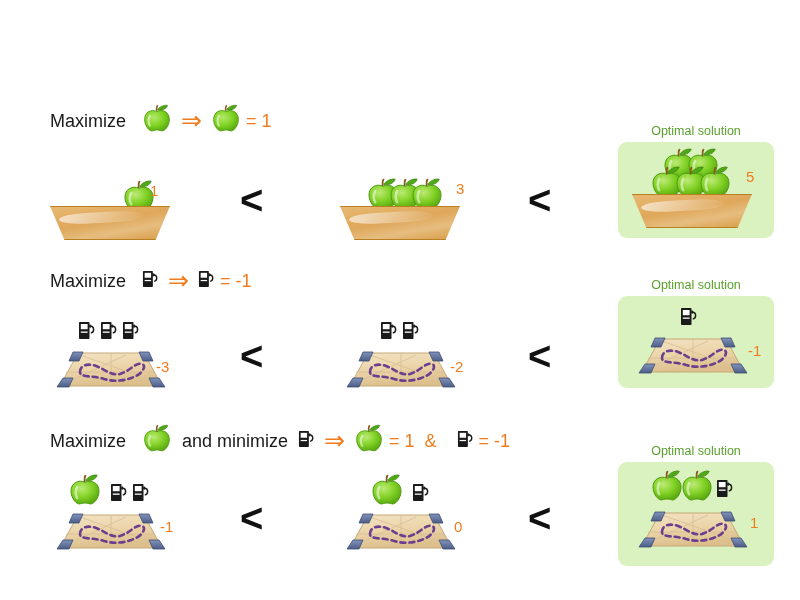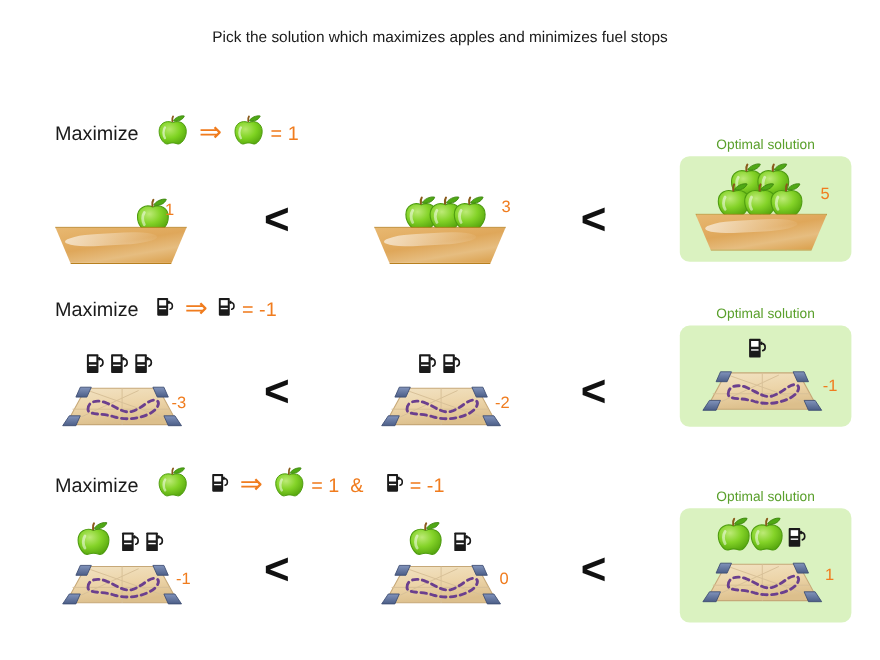--- a/index.html
+++ b/index.html
@@ -167,21 +167,20 @@
     position: absolute;
     width: 110px;
     height: 48px;
   }
   .map svg { display: block; }
 </style>
 </head>
 <body>
 
 <div class="header">
-  <div class="page-subtitle">Pick the solution which maximizes apples and minimizes fuel stops</div>
 </div>
 
 <div class="row" id="row-0">
   <div class="row-header">
     <span class="word">Maximize</span>
     <span class="rh-gap-md"></span>
     <span class="rh-icon">
       <svg width="30" height="29" viewBox="0 0 34 32">
         <defs>
           <radialGradient id="ag0" cx="38%" cy="34%" r="72%">
@@ -367,20 +366,21 @@
 </div>
 
 <div class="row" id="row-2">
   <div class="row-header">
     <span class="word">Maximize</span>
     <span class="rh-gap-md"></span>
     <span><svg width="30" height="29" viewBox="0 0 34 32">
           <use href="#appleSym"></use>
         </svg></span>
     <span class="rh-gap-sm"></span>
+    <span class="word">and minimize</span>
     <span class="rh-gap-sm"></span>
     <span><svg width="17" height="19" viewBox="0 0 18 20">
           <use href="#pumpSym"></use>
         </svg></span>
     <span class="implies">⇒</span>
     <span><svg width="30" height="29" viewBox="0 0 34 32">
           <use href="#appleSym"></use>
         </svg></span>
     <span class="val">=</span>
     <span class="val">1</span>

